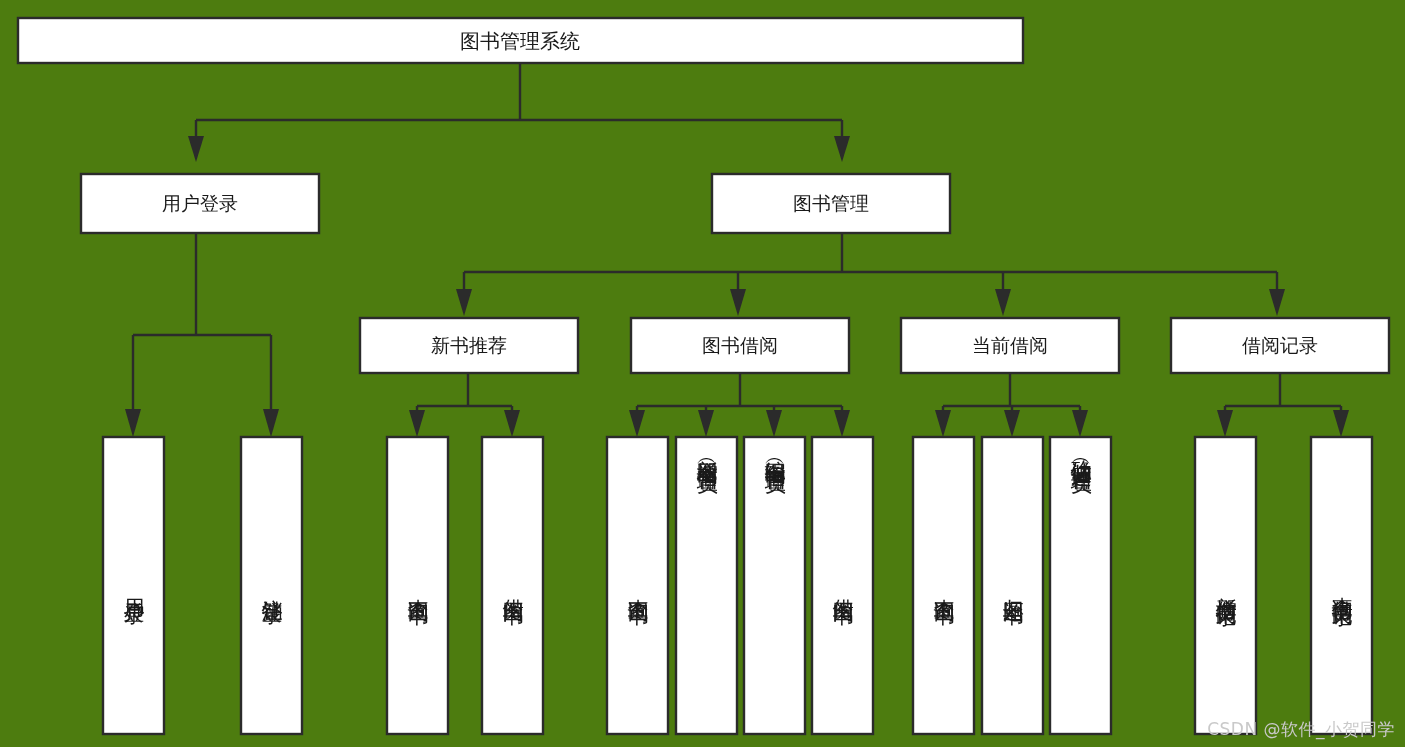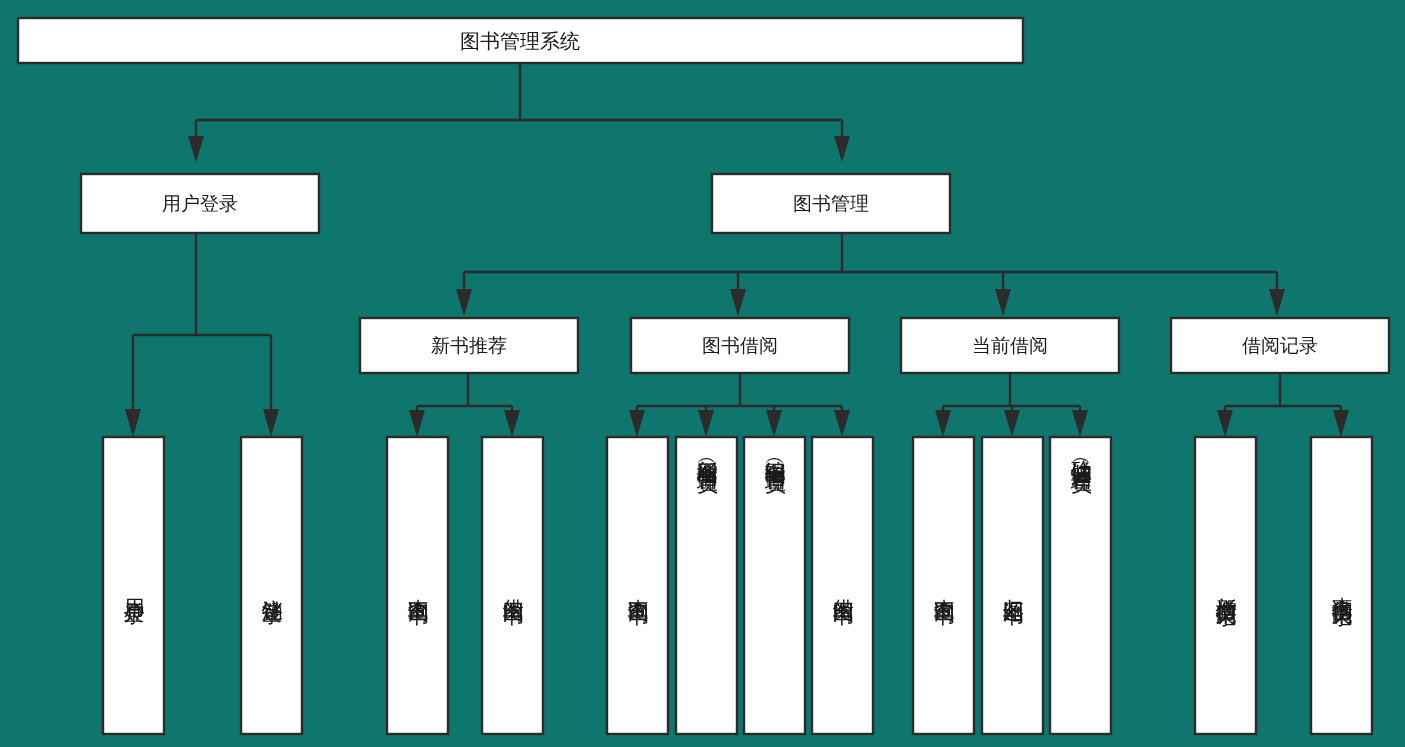--- a/index.html
+++ b/index.html
@@ -7,21 +7,21 @@
     padding: 0;
     background: #ffffff;
   }
   body {
     font-family: "DejaVu Sans", "Liberation Sans", sans-serif;
   }
   #diagram-root {
     position: relative;
     width: 1405px;
     height: 747px;
-    background: #0f766e;
+    background: #4d7c0f;
     overflow: hidden;
   }
   svg#tree-svg {
     position: absolute;
     left: 0;
     top: 0;
     width: 1405px;
     height: 747px;
     display: block;
   }
@@ -253,14 +253,15 @@
     <span class="vlabel" style="margin-top:6px;">确认归还（管理员）</span>
   </div>
 
   <div class="vlabel-wrap" style="left:1195px; top:437px; width:61px; height:297px;">
     <span class="vlabel">新增借阅记录</span>
   </div>
   <div class="vlabel-wrap" style="left:1311px; top:437px; width:61px; height:297px;">
     <span class="vlabel">查询借阅记录</span>
   </div>
 
+  <div class="watermark">CSDN @软件_小贺同学</div>
 
 </div>
 
 </body></html>

